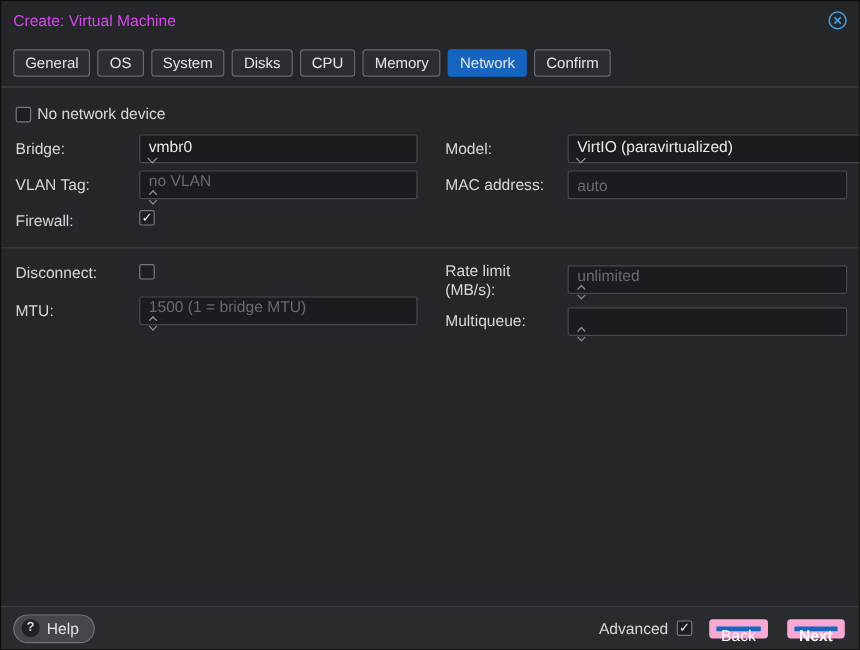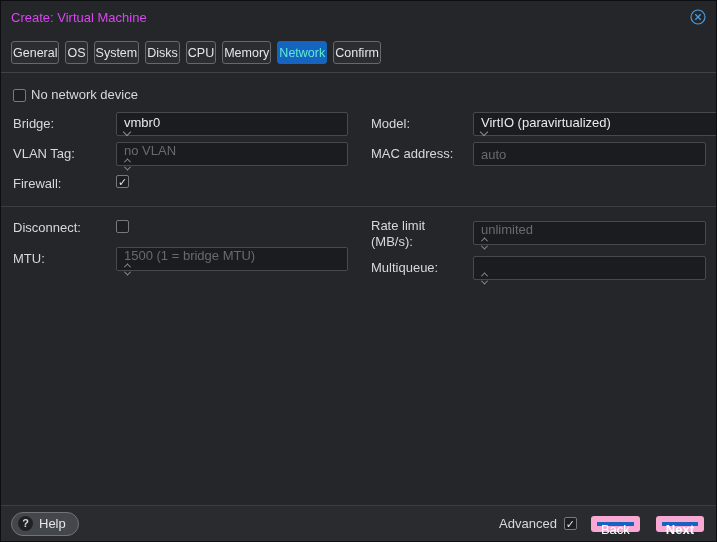--- a/index.html
+++ b/index.html
@@ -24,29 +24,29 @@
   }
   .title { color:#d946ef; font-size:13px; }
   .close { display:flex; align-items:center; cursor:pointer; }
 
   
   .tabbar {
     position:absolute; top:40px; left:10px;
     display:flex; gap:6px;
   }
   .tab {
-    height:23px; padding:0 1px;
+    height:23px; padding:0 9px;
     background:#2b2d31;
     border:1px solid #65686e;
     border-radius:3px;
     color:#e3e5e8; font-size:12.5px;
     font-family:inherit;
     cursor:pointer;
   }
-  .tab.active { background:#1565c0; border-color:#1565c0; color:#5eead4; }
+  .tab.active { background:#1565c0; border-color:#1565c0; color:#e5e5e5; }
   .tabline { position:absolute; top:71px; left:0; right:0; height:1px; background:#3f4246; }
 
   
   .lbl { position:absolute; color:#d6d9dc; font-size:13px; line-height:16px; }
   .lbl.wrap { width:96px; }
 
   .cbrow { position:absolute; display:flex; align-items:flex-end; gap:5px; }
   .cb {
     display:inline-block; width:13px; height:13px;
     background:#1c1e21; border:1px solid #767a80; border-radius:2px;

